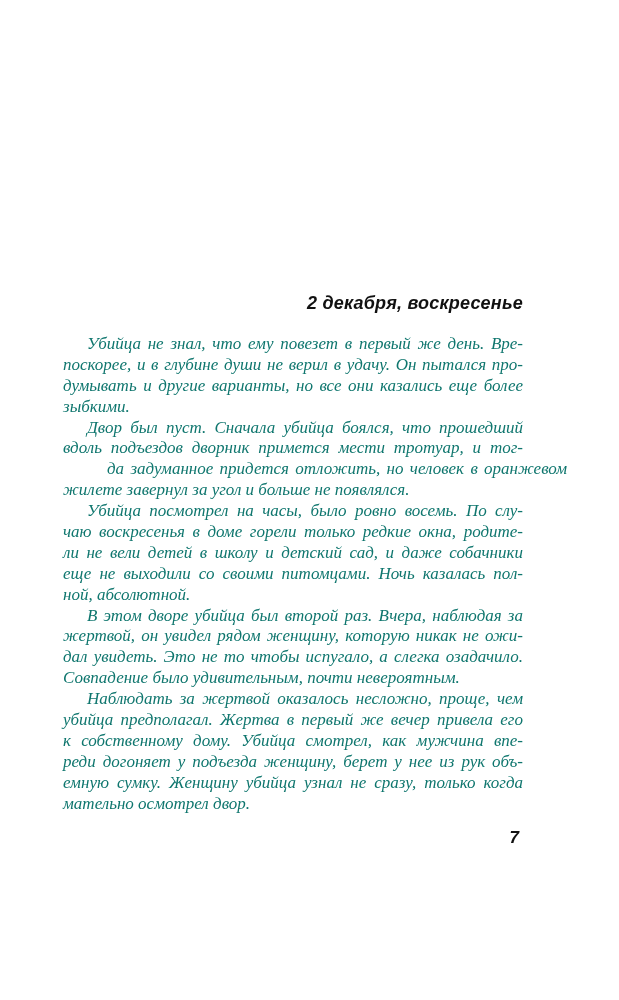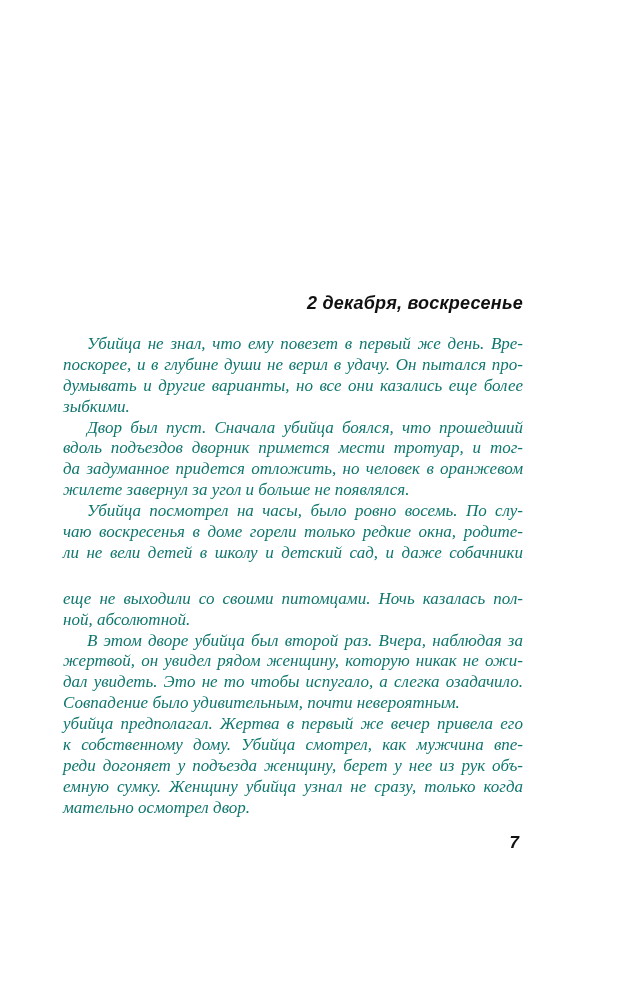--- a/index.html
+++ b/index.html
@@ -63,31 +63,32 @@
 <div class="page">
   <div class="content">
     <div class="chapter-heading">2 декабря, воскресенье</div>
     <div class="body-text">
         <div class="line first" style="word-spacing: 2.46563px;"><span>Убийца не знал, что ему повезет в первый же день. Вре-</span></div>
         <div class="line" style="word-spacing: 1.44602px;"><span>поскорее, и в глубине души не верил в удачу. Он пытался про-</span></div>
         <div class="line" style="word-spacing: 2.26042px;"><span>думывать и другие варианты, но все они казались еще более</span></div>
         <div class="line last"><span>зыбкими.</span></div>
         <div class="line first" style="word-spacing: 3.97098px;"><span>Двор был пуст. Сначала убийца боялся, что прошедший</span></div>
         <div class="line" style="word-spacing: 4.59375px;"><span>вдоль подъездов дворник примется мести тротуар, и тог-</span></div>
-        <div class="line" style="word-spacing: 2.05357px;"><span>да задуманное придется отложить, но человек в оранжевом</span></div>
+        <div class="line" style="word-spacing: 2.05357px; margin-left: 44px;"><span>да задуманное придется отложить, но человек в оранжевом</span></div>
         <div class="line last"><span>жилете завернул за угол и больше не появлялся.</span></div>
         <div class="line first" style="word-spacing: 4.10156px;"><span>Убийца посмотрел на часы, было ровно восемь. По слу-</span></div>
         <div class="line" style="word-spacing: 3.25781px;"><span>чаю воскресенья в доме горели только редкие окна, родите-</span></div>
         <div class="line" style="word-spacing: 3.25852px;"><span>ли не вели детей в школу и детский сад, и даже собачники</span></div>
-        <div class="line" style="word-spacing: 3.81445px; margin-top: 25px;"><span>еще не выходили со своими питомцами. Ночь казалась пол-</span></div>
+        <div class="line" style="word-spacing: 3.81445px;"><span>еще не выходили со своими питомцами. Ночь казалась пол-</span></div>
         <div class="line last"><span>ной, абсолютной.</span></div>
         <div class="line first" style="word-spacing: 1.93403px;"><span>В этом дворе убийца был второй раз. Вчера, наблюдая за</span></div>
         <div class="line" style="word-spacing: 1.88867px;"><span>жертвой, он увидел рядом женщину, которую никак не ожи-</span></div>
         <div class="line" style="word-spacing: 1.89757px;"><span>дал увидеть. Это не то чтобы испугало, а слегка озадачило.</span></div>
         <div class="line last"><span>Совпадение было удивительным, почти невероятным.</span></div>
+        <div class="line first" style="word-spacing: 3.06771px;"><span>Наблюдать за жертвой оказалось несложно, проще, чем</span></div>
         <div class="line" style="word-spacing: 2.99219px;"><span>убийца предполагал. Жертва в первый же вечер привела его</span></div>
         <div class="line" style="word-spacing: 6.01116px;"><span>к собственному дому. Убийца смотрел, как мужчина впе-</span></div>
         <div class="line" style="word-spacing: 2.69219px;"><span>реди догоняет у подъезда женщину, берет у нее из рук объ-</span></div>
         <div class="line" style="word-spacing: 3.71094px;"><span>емную сумку. Женщину убийца узнал не сразу, только когда</span></div>
         <div class="line last"><span>мательно осмотрел двор.</span></div>
       </div>
     <div class="page-number">7</div>
   </div>
 </div>
 

